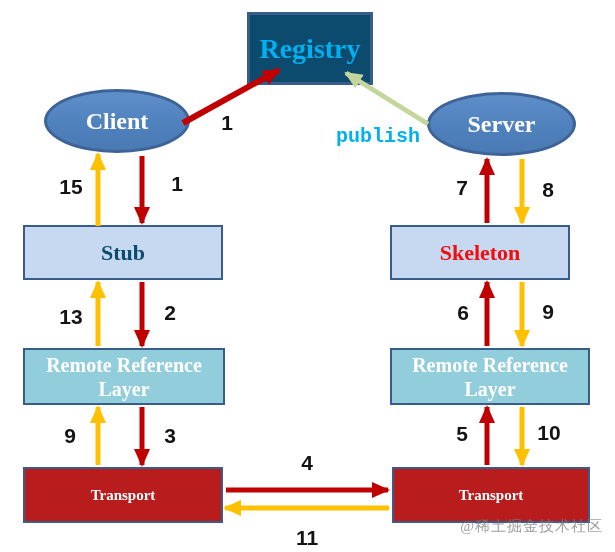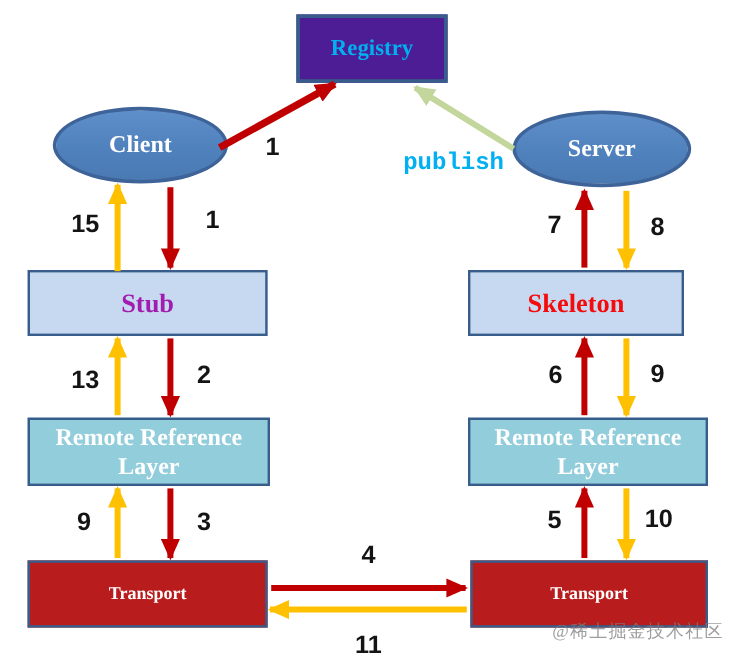--- a/index.html
+++ b/index.html
@@ -6,31 +6,31 @@
   .stage{
     position:relative;width:615px;height:552px;background:#ffffff;overflow:hidden;
     font-family:"Liberation Serif","DejaVu Serif",serif;
   }
   .node{
     position:absolute;display:flex;align-items:center;justify-content:center;
     text-align:center;font-weight:bold;box-sizing:border-box;
   }
   .box{border:2px solid #385d8a;}
   .registry{
-    left:247px;top:12px;width:126px;height:57px;background:#4c1d95;
-    border:3px solid #385d8a;color:#00b0f0;font-size:19px;
+    left:247px;top:12px;width:126px;height:73px;background:#0c4a6e;
+    border:3px solid #385d8a;color:#00b0f0;font-size:28px;
   }
   .ellipse{
-    border-radius:50%;border:3px solid #3e6398;color:#ffffff;font-size:20px;
+    border-radius:50%;border:3px solid #3e6398;color:#ffffff;font-size:24px;
     background:linear-gradient(180deg,#5f8fc9 0%,#4f81bd 55%,#4a7ab2 100%);
     font-family:Liberation Serif, serif;
   }
   .client{left:44px;top:89px;width:146px;height:64px;}
   .server{left:427px;top:92px;width:149px;height:64px;}
-  .stub{left:23px;top:225px;width:200px;height:55px;background:#c6d9f1;color:#a21caf;font-size:22px;}
+  .stub{left:23px;top:225px;width:200px;height:55px;background:#c6d9f1;color:#0c4a6e;font-size:22px;}
   .skeleton{left:390px;top:225px;width:180px;height:55px;background:#c6d9f1;color:#f40b0b;font-size:22px;}
   .rrl{background:#92cddc;color:#ffffff;font-size:20px;line-height:1.2;padding:0 14px;text-align:center;}
   .rrl-left{left:23px;top:348px;width:202px;height:57px;}
   .rrl-right{left:390px;top:348px;width:200px;height:57px;}
   .transport{background:#b91c1c;color:#ffffff;font-size:15px;}
   .transport-left{left:23px;top:467px;width:200px;height:56px;}
   .transport-right{left:392px;top:467px;width:198px;height:56px;}
   .arrows{position:absolute;left:0;top:0;width:615px;height:552px;z-index:5;pointer-events:none;}
   .num{
     position:absolute;transform:translate(-50%,-50%);z-index:6;

